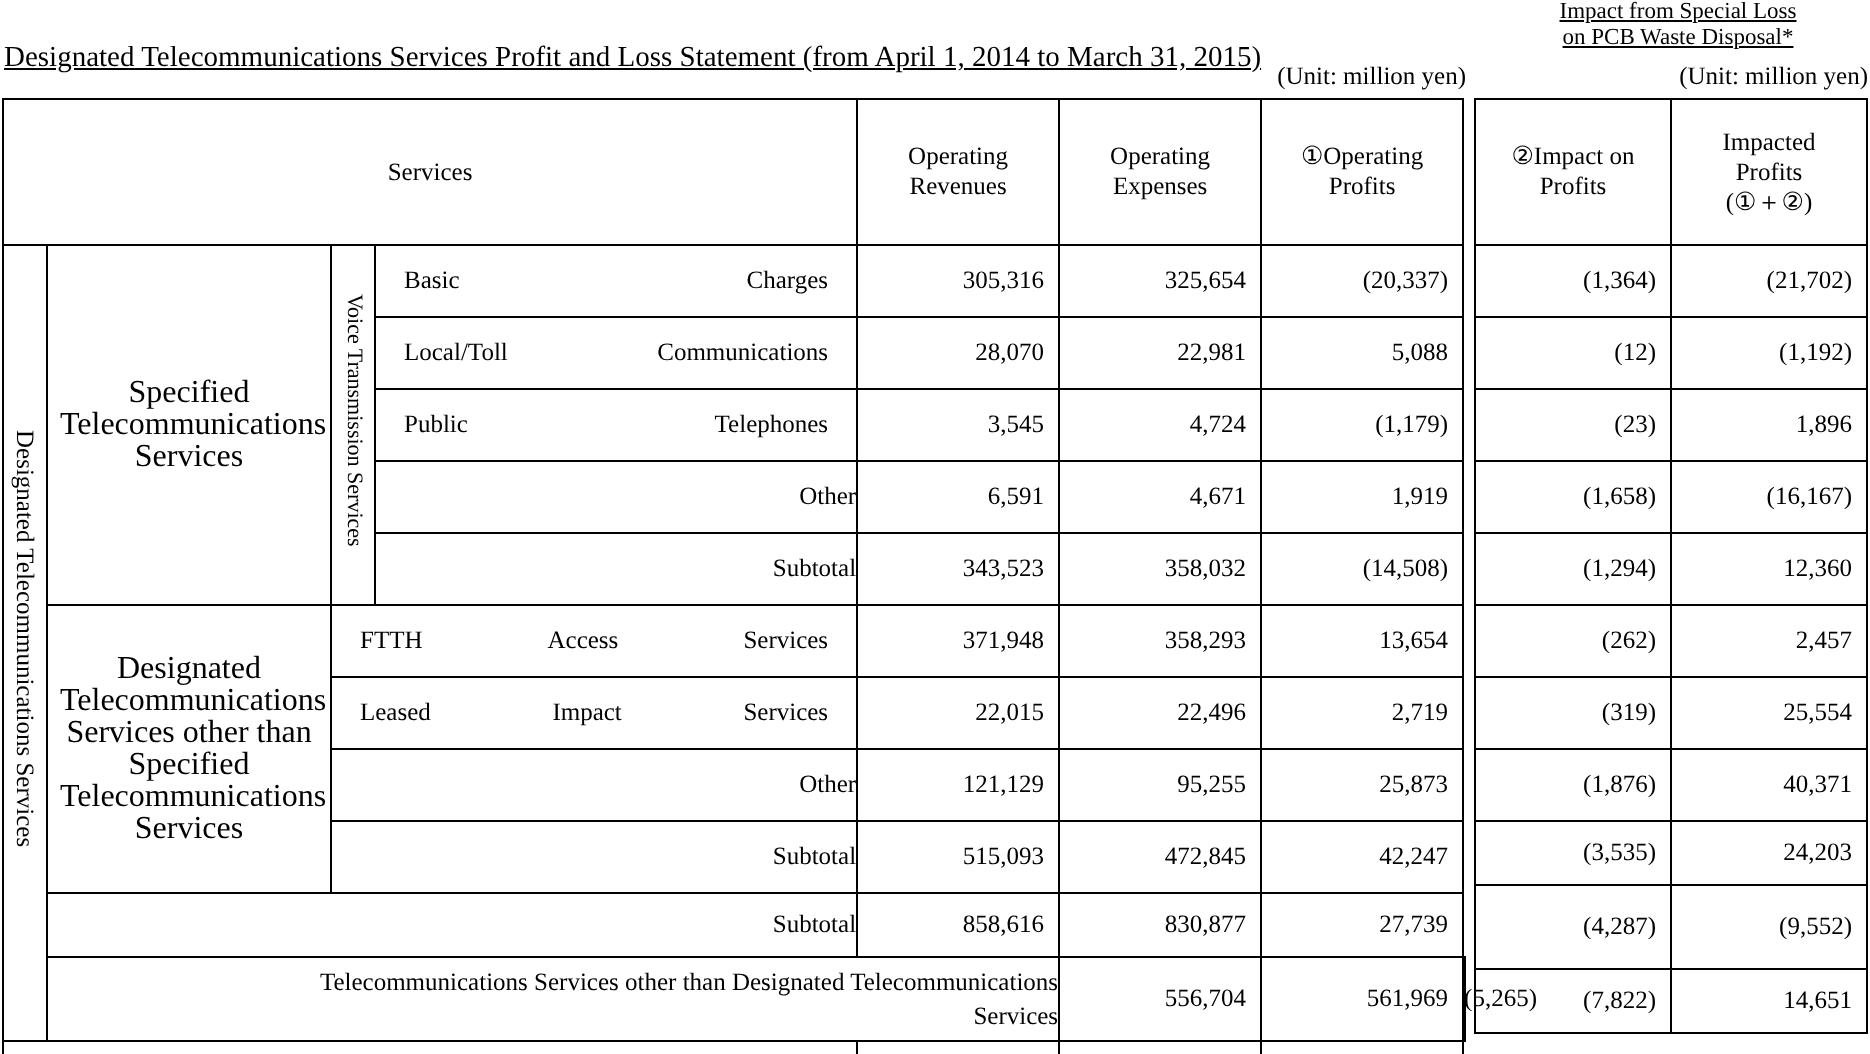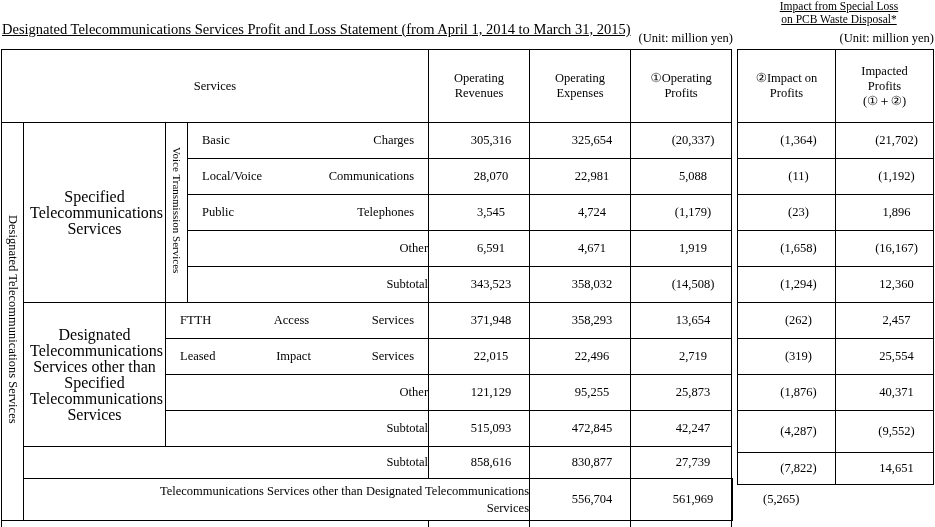--- a/index.html
+++ b/index.html
@@ -89,24 +89,23 @@
     width: 732px;
   }
   .tbl-right {
     position: absolute;
     left: 737px;
     top: 49px;
     width: 196px;
   }
 
   .num {
-    text-align: center;
+    text-align: right;
     padding-right: 7px;
     font-size: 12.5px;
-    padding-left: 31px;
   }
   .ctr {
     text-align: right;
   }
   .hdr {
     text-align: center;
     line-height: 15px;
     font-size: 12.5px;
   }
 
@@ -204,21 +203,21 @@
         </div>
       </td>
       <td class="num">305,316</td>
       <td class="num">325,654</td>
       <td class="num">(20,337)</td>
     </tr>
 
     <tr class="row-h">
       <td>
         <div class="spread">
-          <span>Local/Voice</span>
+          <span>Local/Toll</span>
           <span>Communications</span>
         </div>
       </td>
       <td class="num">28,070</td>
       <td class="num">22,981</td>
       <td class="num">5,088</td>
     </tr>
 
     <tr class="row-h">
       <td>
@@ -337,21 +336,21 @@
         <span>Profits</span><br>
         <span>(①＋②)</span>
       </td>
     </tr>
 
     <tr class="row-h">
       <td class="num">(1,364)</td>
       <td class="num">(21,702)</td>
     </tr>
     <tr class="row-h">
-      <td class="num">(11)</td>
+      <td class="num">(12)</td>
       <td class="num">(1,192)</td>
     </tr>
     <tr class="row-h">
       <td class="num">(23)</td>
       <td class="num">1,896</td>
     </tr>
     <tr class="row-h">
       <td class="num">(1,658)</td>
       <td class="num">(16,167)</td>
     </tr>
@@ -363,20 +362,24 @@
       <td class="num">(262)</td>
       <td class="num">2,457</td>
     </tr>
     <tr class="row-h">
       <td class="num">(319)</td>
       <td class="num">25,554</td>
     </tr>
     <tr class="row-h">
       <td class="num">(1,876)</td>
       <td class="num">40,371</td>
+    </tr>
+    <tr style="height:32px">
+      <td class="num">(3,535)</td>
+      <td class="num">24,203</td>
     </tr>
     <tr style="height:42px">
       <td class="num">(4,287)</td>
       <td class="num">(9,552)</td>
     </tr>
     <tr style="height:32px">
       <td class="num">(7,822)</td>
       <td class="num">14,651</td>
     </tr>
   </tbody>

